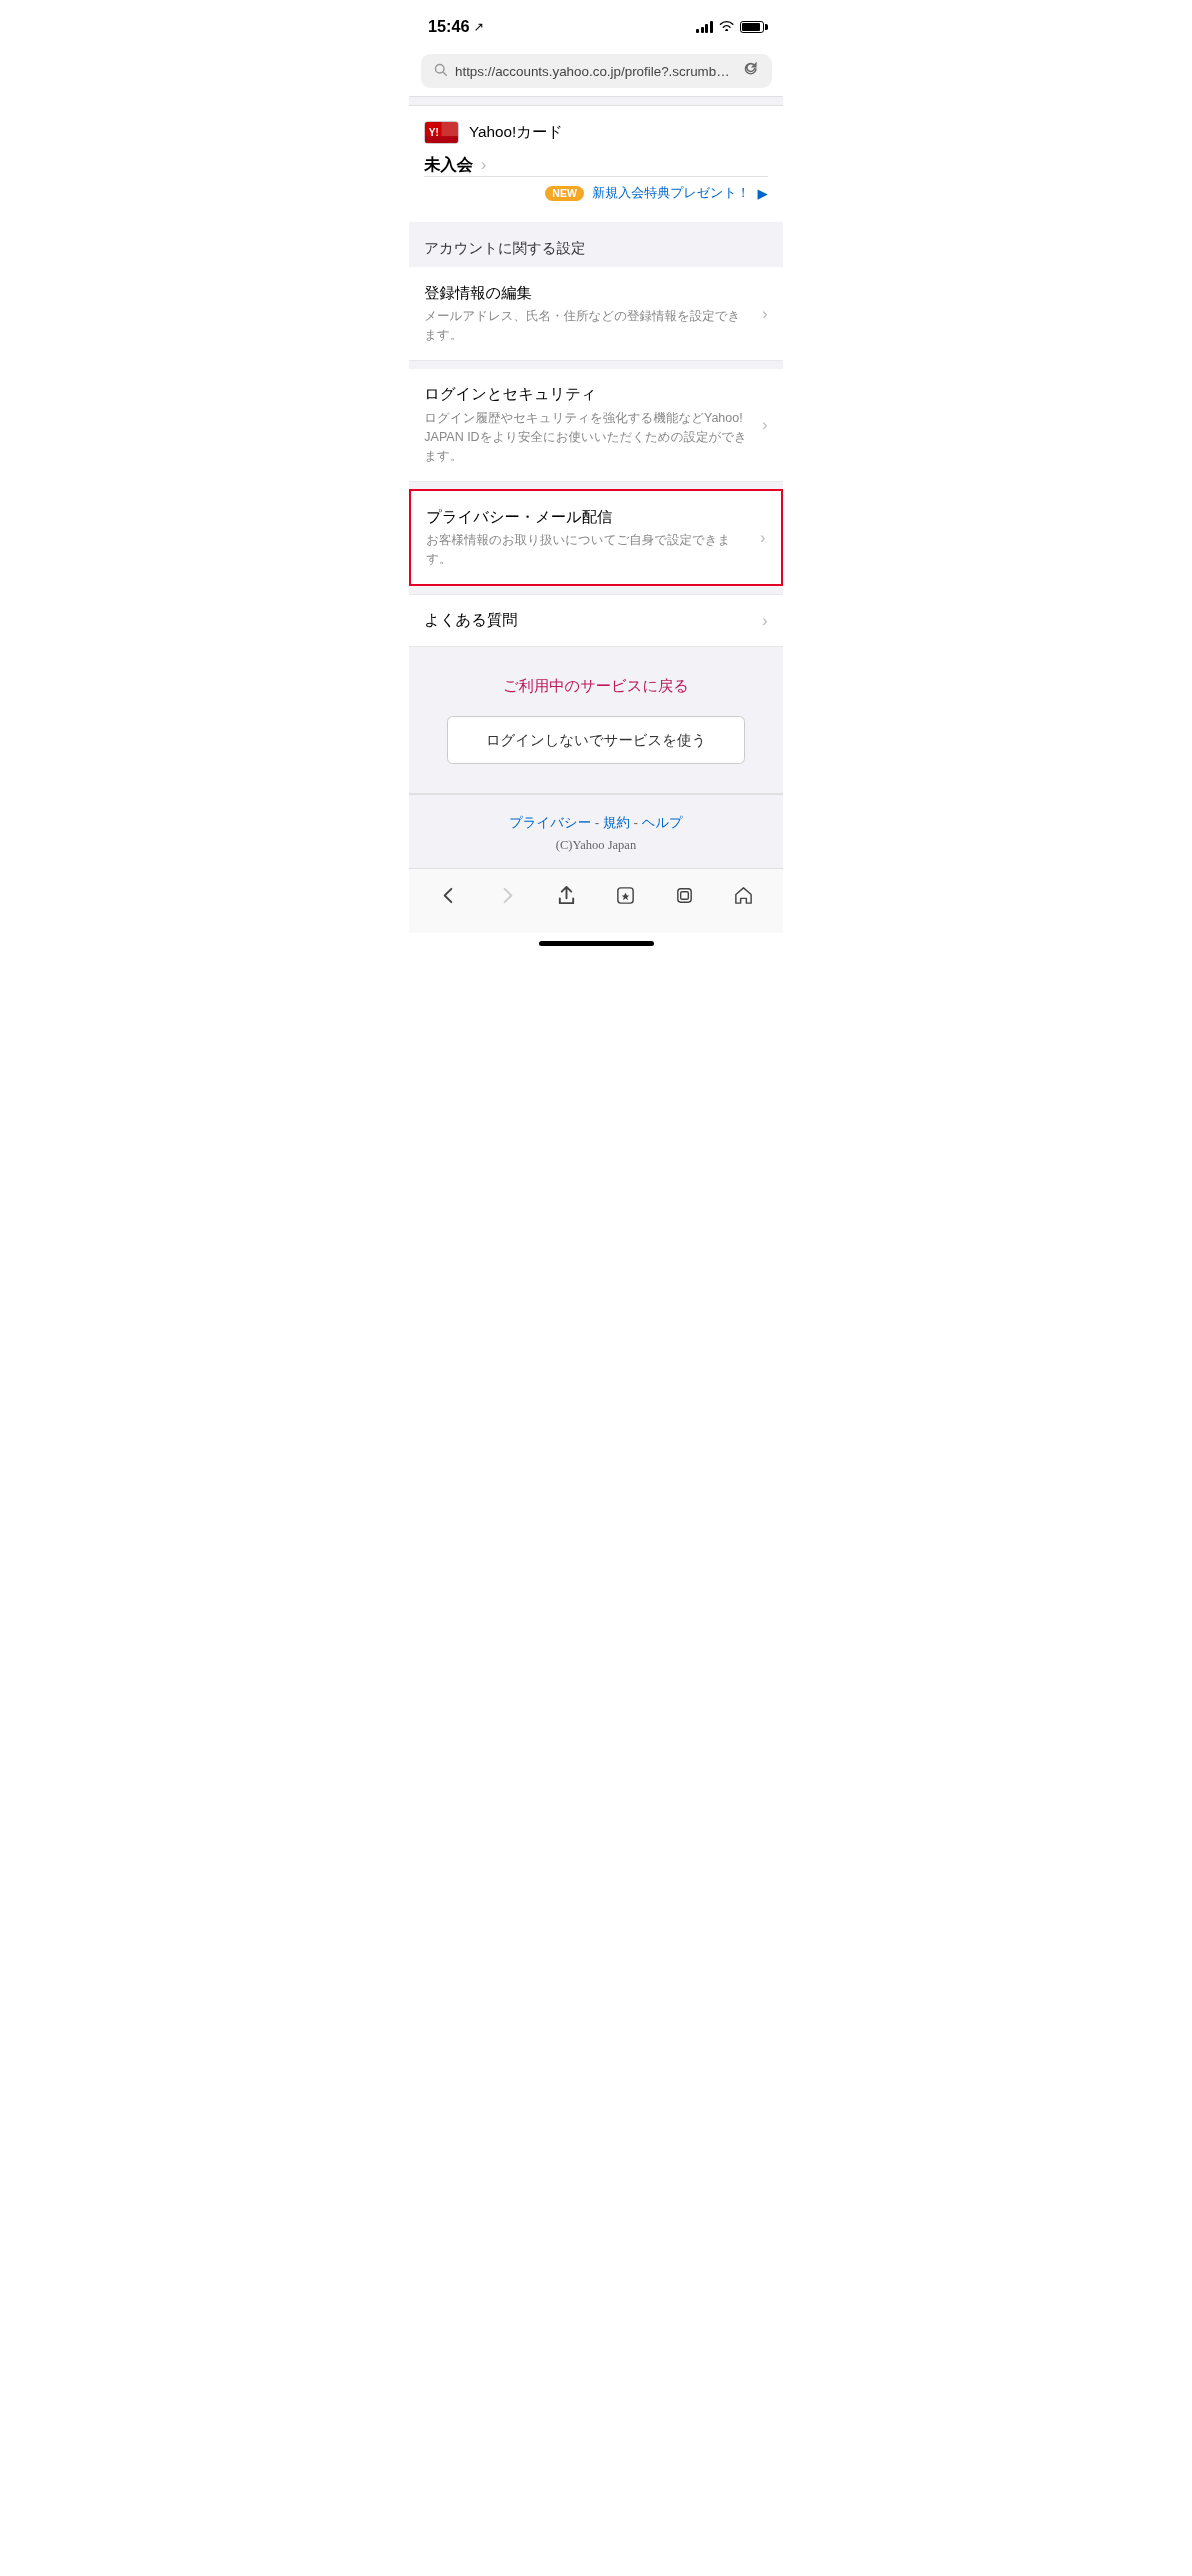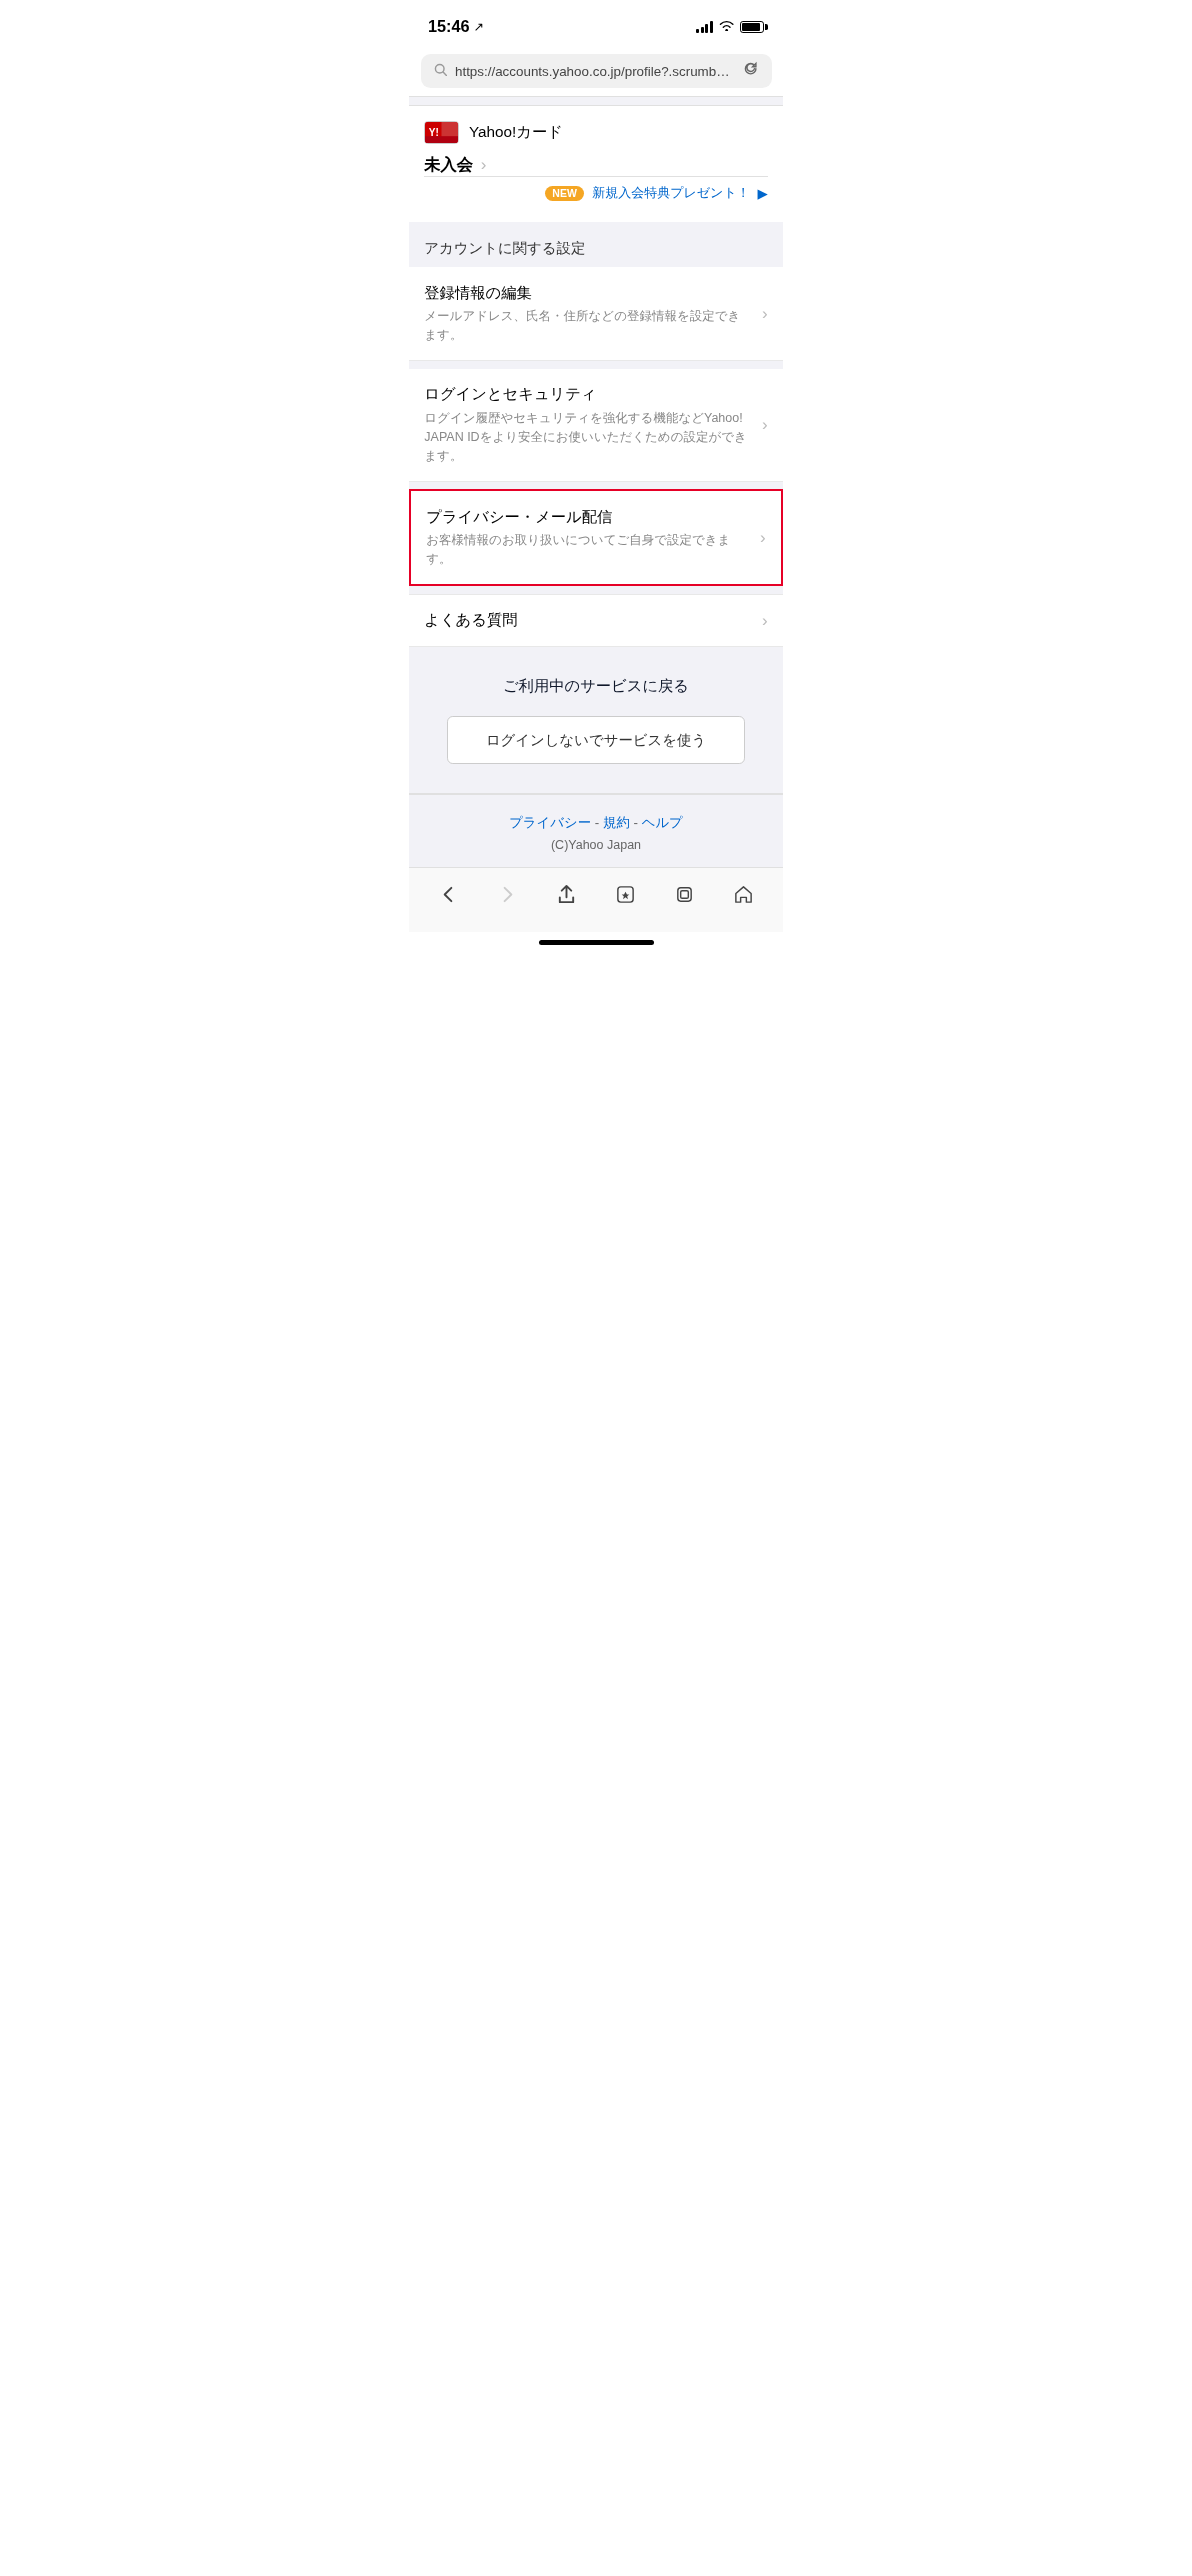--- a/index.html
+++ b/index.html
@@ -275,21 +275,21 @@
 
     
     .footer-section {
       background: #f2f2f7;
       padding: 29px 15.3px;
       text-align: center;
     }
 
     .footer-link-main {
       font-size: 15.3px;
-      color: #0f172a;
+      color: #be185d;
       margin-bottom: 19px;
       display: block;
     }
 
     .footer-button {
       display: inline-block;
       border: 1px solid #ccc;
       border-radius: 5.8px;
       padding: 13.4px 38px;
       font-size: 14.4px;
@@ -312,20 +312,21 @@
       margin-bottom: 5.8px;
     }
 
     .footer-links-row span {
       color: #666;
     }
 
     .footer-copyright {
       font-size: 12.5px;
       color: #666;
+      font-family: Liberation Serif, serif;
     }
 
     
     .bottom-nav {
       background: #f9f9f9;
       border-top: 1px solid #e0e0e0;
       display: flex;
       justify-content: space-around;
       align-items: center;
       padding: 11.5px 9.6px 19px 9.6px;

